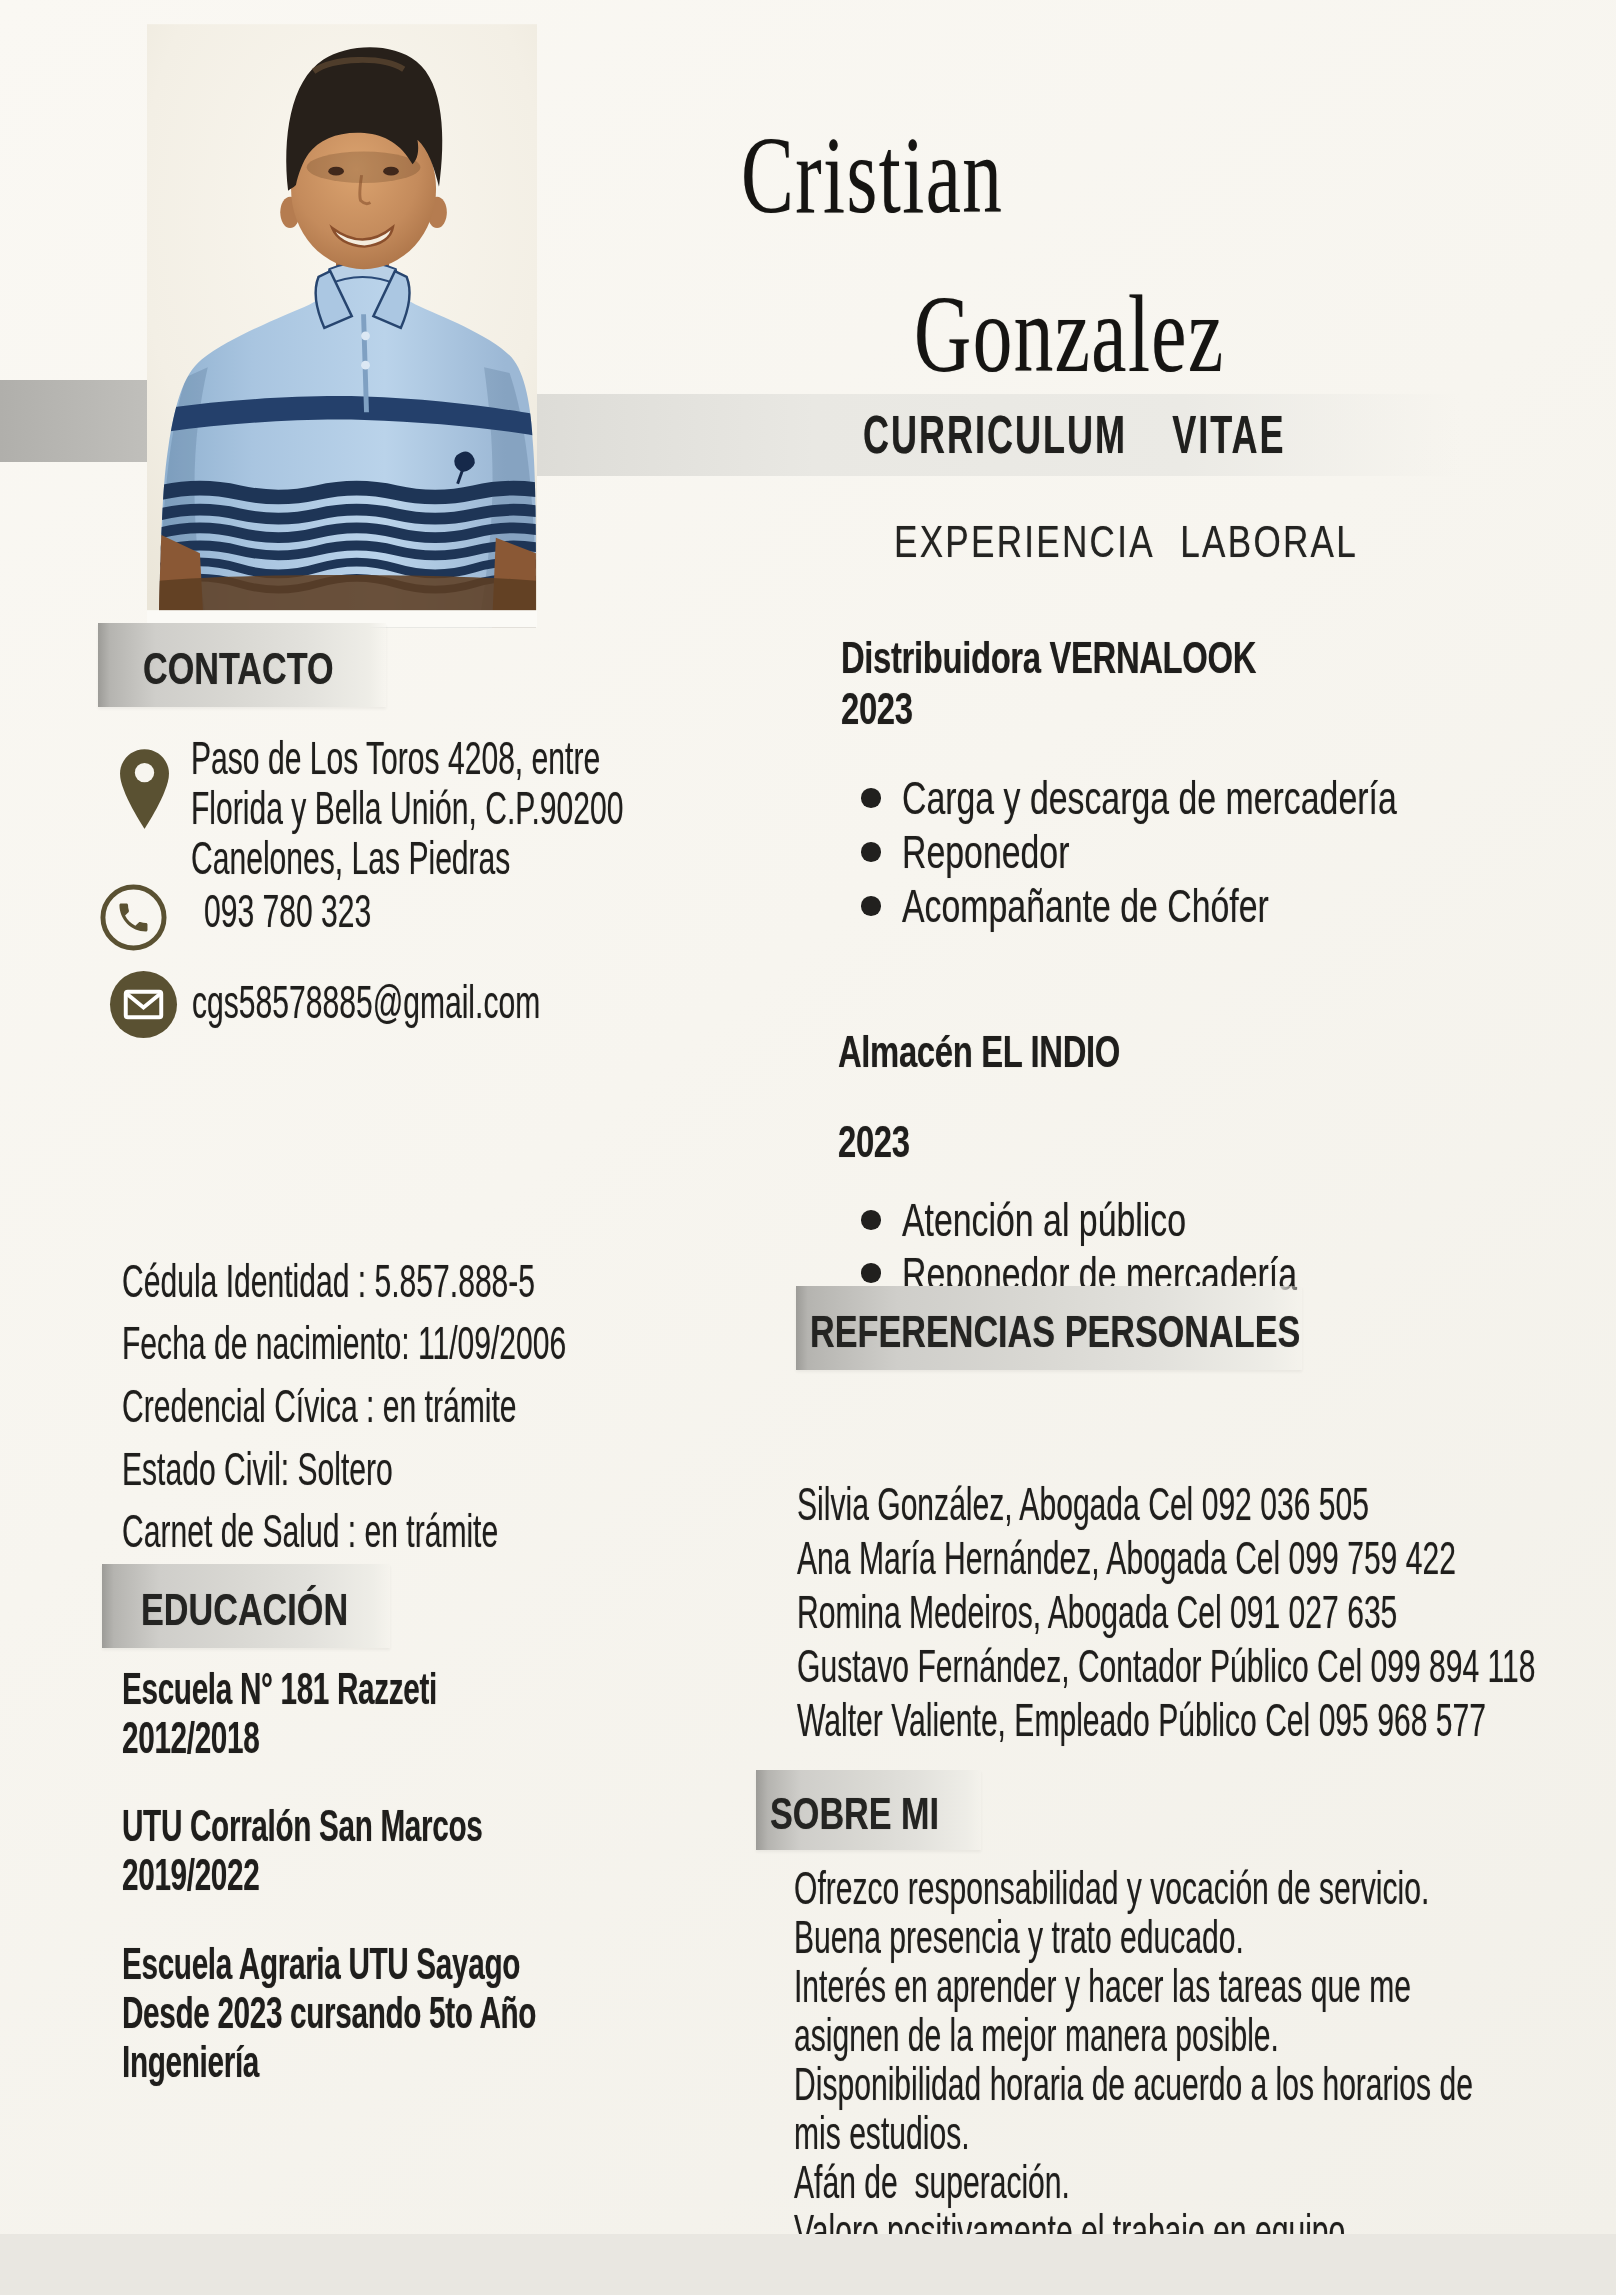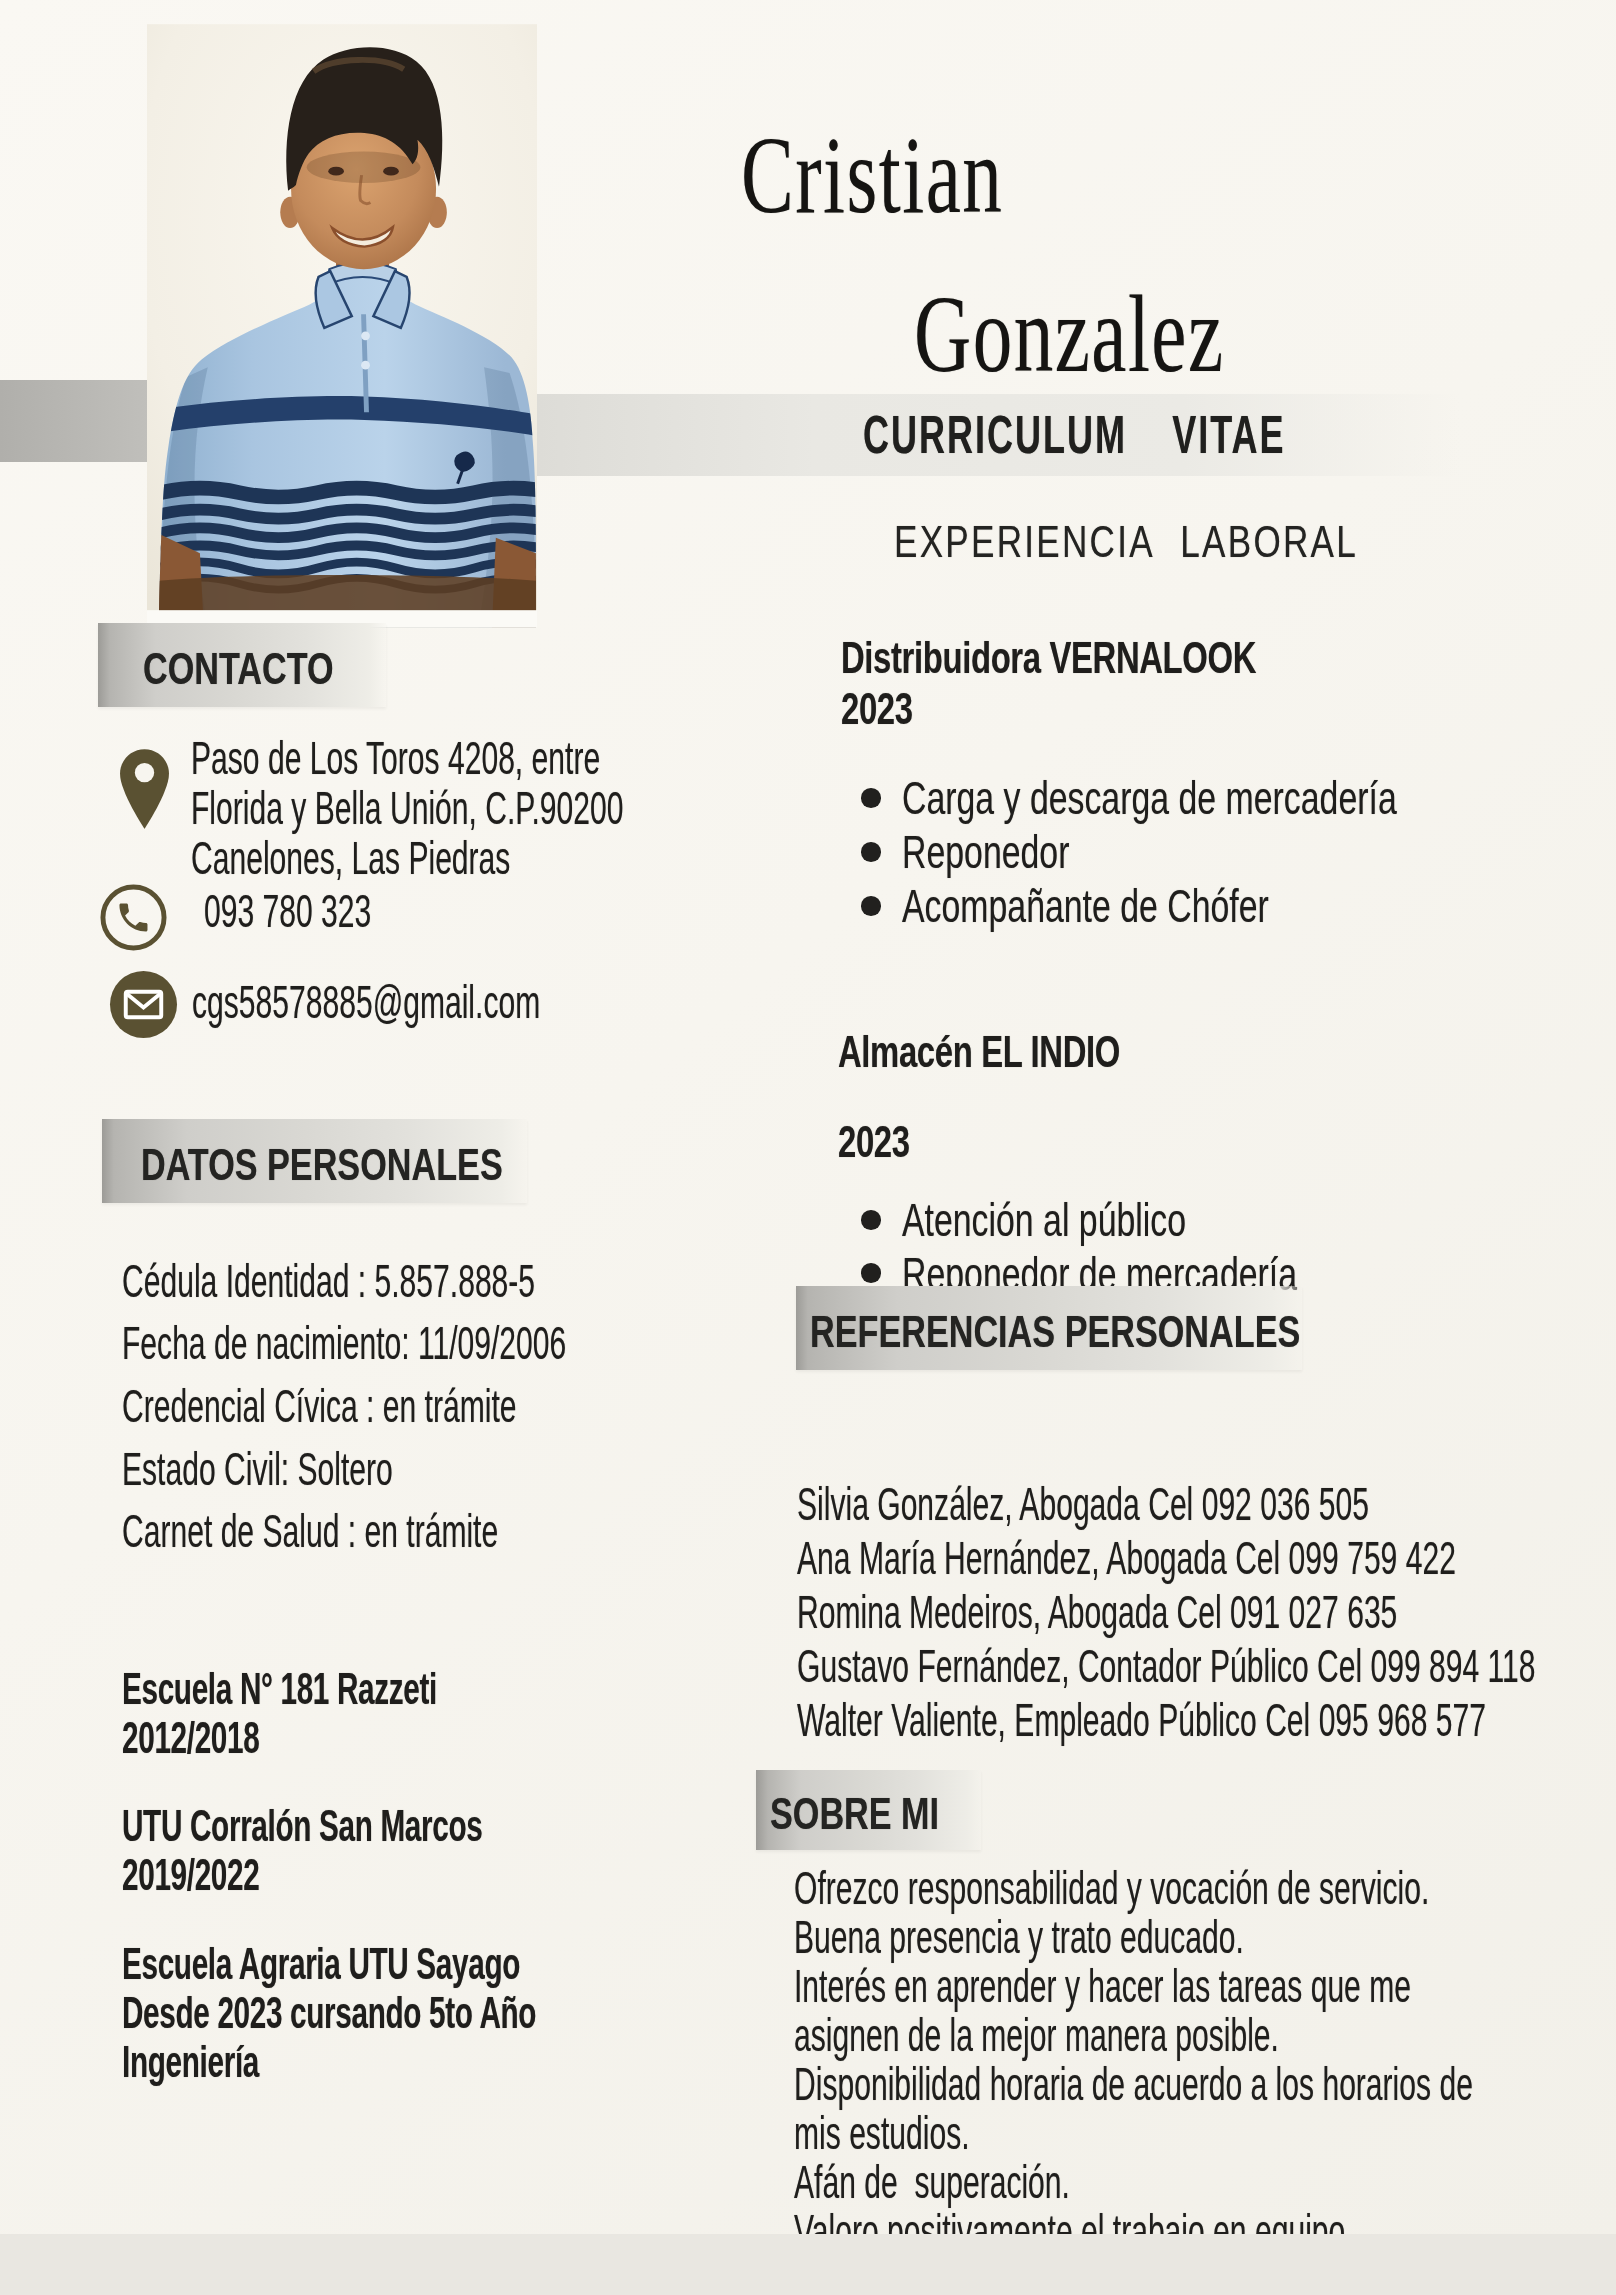--- a/index.html
+++ b/index.html
@@ -132,29 +132,29 @@
   </svg>
   <div class="t body48" style="left:204px;top:887px">093 780 323</div>
 
   <svg class="icon" style="left:109px;top:970px" width="69" height="69" viewBox="0 0 70 70">
     <circle cx="35" cy="35" r="34" fill="#5a5132"></circle>
     <rect x="17" y="22" width="36" height="26" rx="2" fill="none" stroke="#ffffff" stroke-width="4"></rect>
     <path d="M18 24 L35 38 L52 24" fill="none" stroke="#ffffff" stroke-width="4"></path>
   </svg>
   <div class="t body48" style="left:192px;top:978px">cgs58578885@gmail.com</div>
 
-  <div class="bar" style="left:102px;top:1119px;width:425px">
-    <span class="h" style="left:39px">DATOS PERSONALES</span>
-  </div>
   <div class="t body48" style="left:122px;top:1257px">Cédula Identidad : 5.857.888-5</div>
   <div class="t body48" style="left:122px;top:1319px">Fecha de nacimiento: 11/09/2006</div>
   <div class="t body48" style="left:122px;top:1382px">Credencial Cívica : en trámite</div>
   <div class="t body48" style="left:122px;top:1445px">Estado Civil: Soltero</div>
   <div class="t body48" style="left:122px;top:1507px">Carnet de Salud : en trámite</div>
 
+  <div class="bar" style="left:102px;top:1564px;width:288px">
+    <span class="h" style="left:39px">EDUCACIÓN</span>
+  </div>
   <div class="t bold46" style="left:122px;top:1666px">Escuela N° 181 Razzeti</div>
   <div class="t bold46" style="left:122px;top:1715px">2012/2018</div>
   <div class="t bold46" style="left:122px;top:1803px">UTU Corralón San Marcos</div>
   <div class="t bold46" style="left:122px;top:1852px">2019/2022</div>
   <div class="t bold46" style="left:122px;top:1941px">Escuela Agraria UTU Sayago</div>
   <div class="t bold46" style="left:122px;top:1990px">Desde 2023 cursando 5to Año</div>
   <div class="t bold46" style="left:122px;top:2039px">Ingeniería</div>
 
   <div class="t company" style="left:841px;top:635px">Distribuidora VERNALOOK</div>
   <div class="t company" style="left:841px;top:686px">2023</div>

